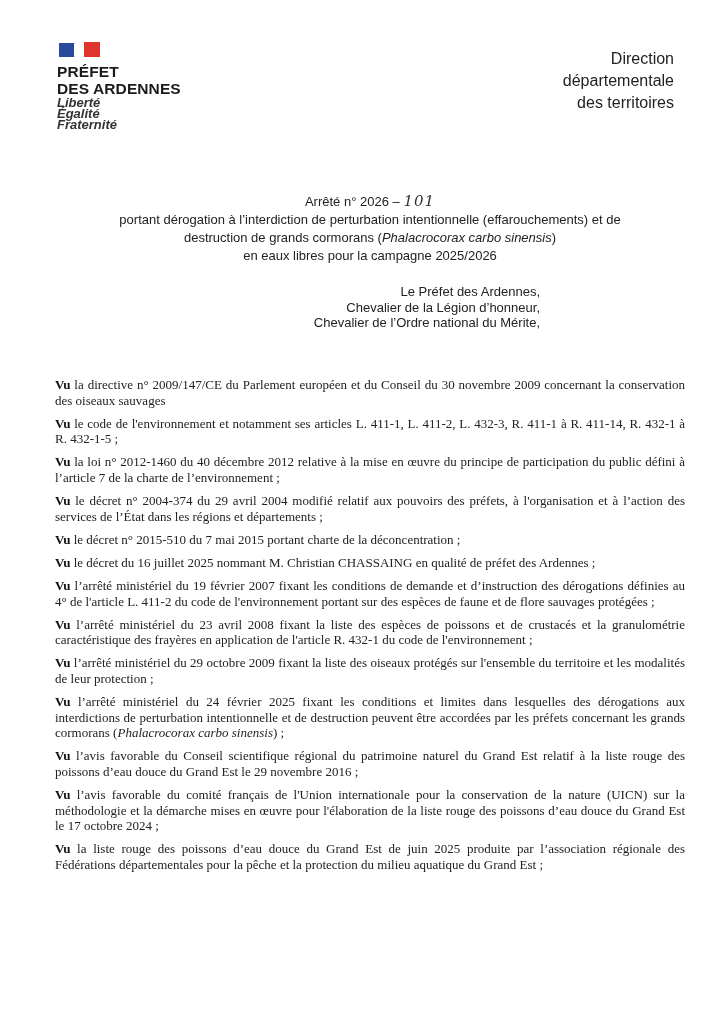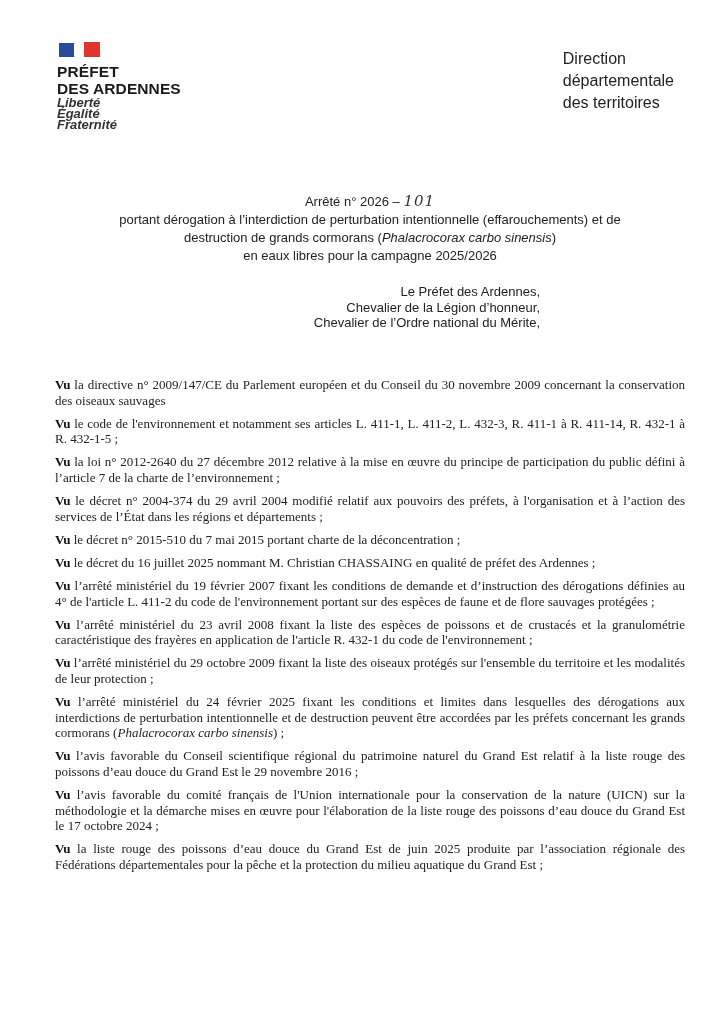--- a/index.html
+++ b/index.html
@@ -9,21 +9,21 @@
     }
     .logo-block { position: absolute; left: 57px; top: 41px; }
     .flag { position: relative; width: 44px; height: 18px; }
     .flag .blue { position: absolute; left: 2px; top: 2px; width: 16px; height: 14px; background: #2a4a9c; }
     .flag .red { position: absolute; left: 26px; top: 1px; width: 17px; height: 15px; background: #e0342f; }
     .flag .marianne { position: absolute; left: 17px; top: 0px; width: 10px; height: 18px;
       background: #ffffff; border-radius: 4px 0 0 4px; }
     .prefet-title { margin-top: 4px; font-weight: bold; font-size: 15.5px; line-height: 17px; color: #1a1a1a; letter-spacing: 0.1px; }
     .devise { margin-top: 0; font-family: Liberation Sans, sans-serif; font-style: italic; font-weight: bold;
       font-size: 13px; line-height: 11px; color: #333; }
-    .direction { position: absolute; right: 50px; top: 48px; text-align: left;
+    .direction { position: absolute; right: 50px; top: 48px; text-align: right;
       font-size: 16px; line-height: 22px; color: #222; }
     .arrete-head { position: absolute; left: 80px; width: 580px; top: 192px; text-align: center;
       font-size: 13px; line-height: 18px; color: #222; }
     .handwritten { font-family: "DejaVu Serif", serif; font-style: italic; font-size: 15px; color: #333; letter-spacing: 1px; }
     .prefet-qual { position: absolute; left: 200px; width: 340px; top: 284px; text-align: right;
       font-size: 13px; line-height: 15.5px; color: #222; }
     .visas { position: absolute; left: 55px; width: 630px; top: 377px; }
     .visa { font-family: Liberation Serif, serif; font-size: 13px; line-height: 15.6px; color: #222;
       margin: 0 0 7.5px 0; text-align: justify; }
     .visa .vu { font-weight: bold; color: #111; }
@@ -66,21 +66,21 @@
 
 <div class="prefet-qual">
   <div>Le Préfet des Ardennes,</div>
   <div>Chevalier de la Légion d’honneur,</div>
   <div>Chevalier de l’Ordre national du Mérite,</div>
 </div>
 
 <div class="visas">
   <p class="visa"><span class="vu">Vu</span><span> la directive n° 2009/147/CE du Parlement européen et du Conseil du 30 novembre 2009 concernant la conservation des oiseaux sauvages</span></p>
   <p class="visa"><span class="vu">Vu</span><span> le code de l'environnement et notamment ses articles L. 411-1, L. 411-2, L. 432-3, R. 411-1 à R. 411-14, R. 432-1 à R. 432-1-5 ;</span></p>
-  <p class="visa"><span class="vu">Vu</span><span> la loi n° 2012-2640 du 27 décembre 2012 relative à la mise en œuvre du principe de participation du public défini à l’article 7 de la charte de l’environnement ;</span></p>
+  <p class="visa"><span class="vu">Vu</span><span> la loi n° 2012-1460 du 40 décembre 2012 relative à la mise en œuvre du principe de participation du public défini à l’article 7 de la charte de l’environnement ;</span></p>
   <p class="visa"><span class="vu">Vu</span><span> le décret n° 2004-374 du 29 avril 2004 modifié relatif aux pouvoirs des préfets, à l'organisation et à l’action des services de l’État dans les régions et départements ;</span></p>
   <p class="visa"><span class="vu">Vu</span><span> le décret n° 2015-510 du 7 mai 2015 portant charte de la déconcentration ;</span></p>
   <p class="visa"><span class="vu">Vu</span><span> le décret du 16 juillet 2025 nommant M. Christian CHASSAING en qualité de préfet des Ardennes ;</span></p>
   <p class="visa"><span class="vu">Vu</span><span> l’arrêté ministériel du 19 février 2007 fixant les conditions de demande et d’instruction des dérogations définies au 4° de l'article L. 411-2 du code de l'environnement portant sur des espèces de faune et de flore sauvages protégées ;</span></p>
   <p class="visa"><span class="vu">Vu</span><span> l’arrêté ministériel du 23 avril 2008 fixant la liste des espèces de poissons et de crustacés et la granulométrie caractéristique des frayères en application de l'article R. 432-1 du code de l'environnement ;</span></p>
   <p class="visa"><span class="vu">Vu</span><span> l’arrêté ministériel du 29 octobre 2009 fixant la liste des oiseaux protégés sur l'ensemble du territoire et les modalités de leur protection ;</span></p>
   <p class="visa"><span class="vu">Vu</span><span> l’arrêté ministériel du 24 février 2025 fixant les conditions et limites dans lesquelles des dérogations aux interdictions de perturbation intentionnelle et de destruction peuvent être accordées par les préfets concernant les grands cormorans (</span><i>Phalacrocorax carbo sinensis</i><span>) ;</span></p>
   <p class="visa"><span class="vu">Vu</span><span> l’avis favorable du Conseil scientifique régional du patrimoine naturel du Grand Est relatif à la liste rouge des poissons d’eau douce du Grand Est le 29 novembre 2016 ;</span></p>
   <p class="visa"><span class="vu">Vu</span><span> l’avis favorable du comité français de l'Union internationale pour la conservation de la nature (UICN) sur la méthodologie et la démarche mises en œuvre pour l'élaboration de la liste rouge des poissons d’eau douce du Grand Est le 17 octobre 2024 ;</span></p>
   <p class="visa"><span class="vu">Vu</span><span> la liste rouge des poissons d’eau douce du Grand Est de juin 2025 produite par l’association régionale des Fédérations départementales pour la pêche et la protection du milieu aquatique du Grand Est ;</span></p>

